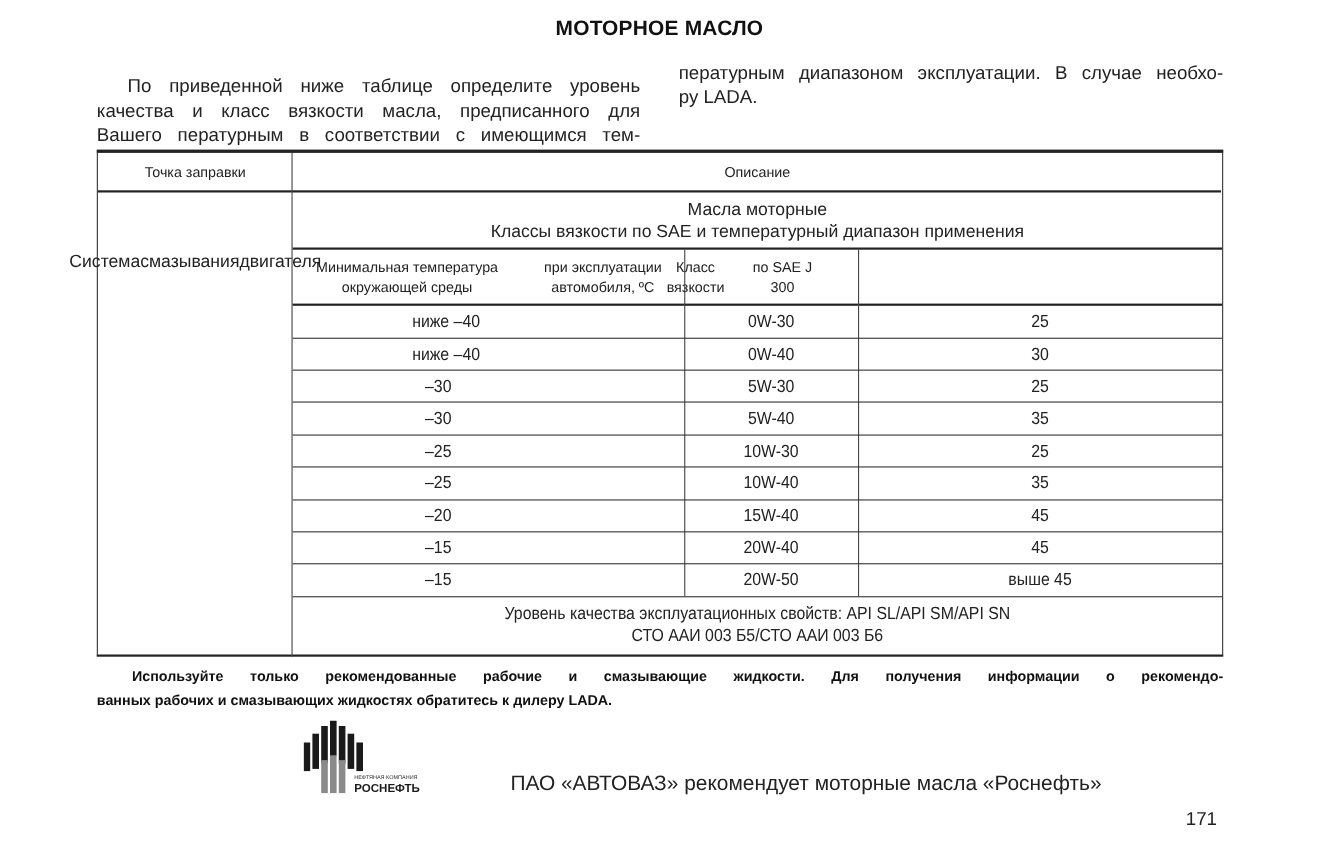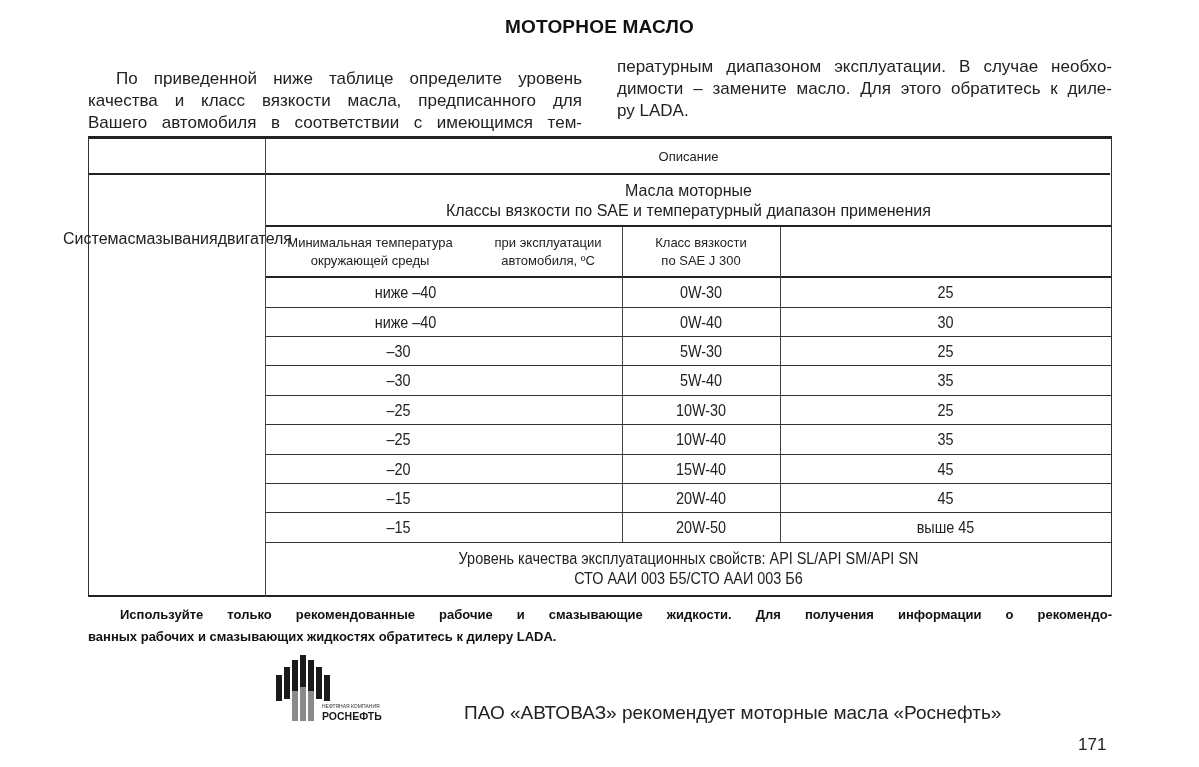--- a/index.html
+++ b/index.html
@@ -39,51 +39,51 @@
   .pagenum { position: absolute; left: 1078px; top: 735px; font-size: 17px; color: #222; }
 </style>
 </head>
 <body>
 
 <div class="title">МОТОРНОЕ МАСЛО</div>
 
 <div class="para left">
   <span class="ln first">По приведенной ниже таблице определите уровень</span>
   <span class="ln">качества и класс вязкости масла, предписанного для</span>
-  <span class="ln">Вашего автомобиля в соответствии с имеющимся тем-</span>
+  <span class="ln">Вашего пературным в соответствии с имеющимся тем-</span>
 </div>
 <div class="para right">
   <span class="ln">пературным диапазоном эксплуатации. В случае необхо-</span>
-  <span class="ln">димости – замените масло. Для этого обратитесь к диле-</span>
   <span class="ln last">ру LADA.</span>
 </div>
 
 <div class="tbl">
 
+  <div class="cell small" style="left:0;top:0;width:177px;height:36px;">Точка заправки</div>
   <div class="cell small" style="left:177px;top:0;width:845px;height:36px;">Описание</div>
   <div class="hline thick" style="left:0;top:34px;width:1021px;"></div>
   <div class="vline" style="left:176px;top:0;height:458px;"></div>
 
   <div class="cell big" style="left:0;top:60px;width:177px;height:80px;flex-direction:row;">
     <span>Система</span>
     <span>смазывания</span>
     <span>двигателя</span>
   </div>
 
   <div class="cell big" style="left:177px;top:37px;width:845px;height:50px;flex-direction:column;">
     <span>Масла моторные</span>
     <span>Классы вязкости по SAE и температурный диапазон применения</span>
   </div>
   <div class="hline thick" style="left:177px;top:86px;width:845px;"></div>
 
   <div class="cell small" style="left:177px;top:88px;width:356px;height:50px;flex-direction:row;">
     <span>Минимальная температура окружающей среды</span>
     <span>при эксплуатации автомобиля, ºС</span>
   </div>
-  <div class="cell small" style="left:533px;top:88px;width:158px;height:50px;flex-direction:column;">
+  <div class="cell small" style="left:501px;top:88px;width:158px;height:50px;flex-direction:row;">
     <span>Класс вязкости</span>
     <span>по SAE J 300</span>
   </div>
   <div class="hline thick" style="left:177px;top:137px;width:845px;"></div>
 
   <div class="vline" style="left:533px;top:88px;height:315px;"></div>
   <div class="vline" style="left:691px;top:88px;height:315px;"></div>
 
   <div>
 

